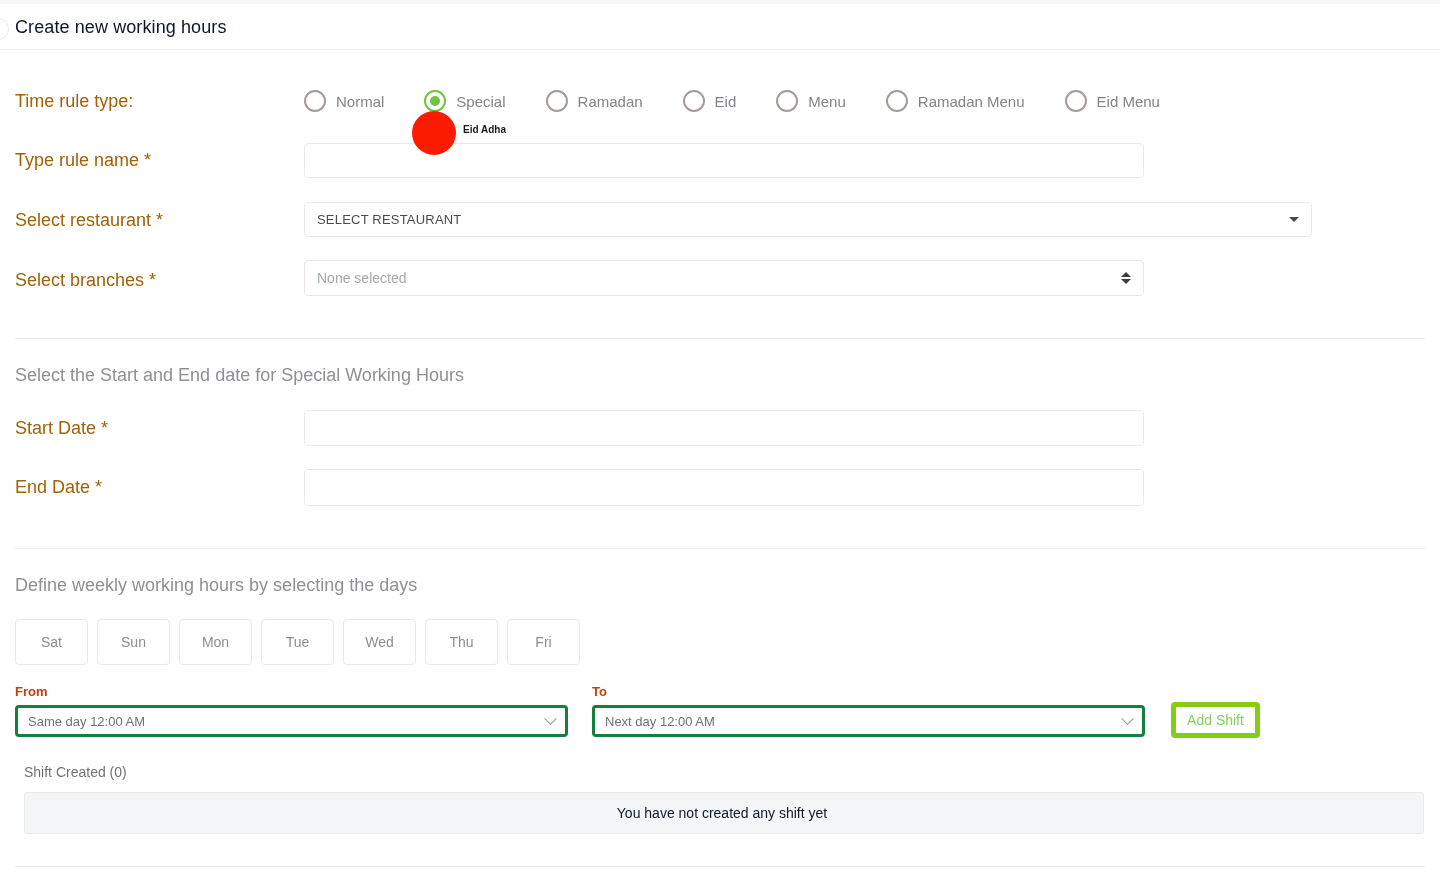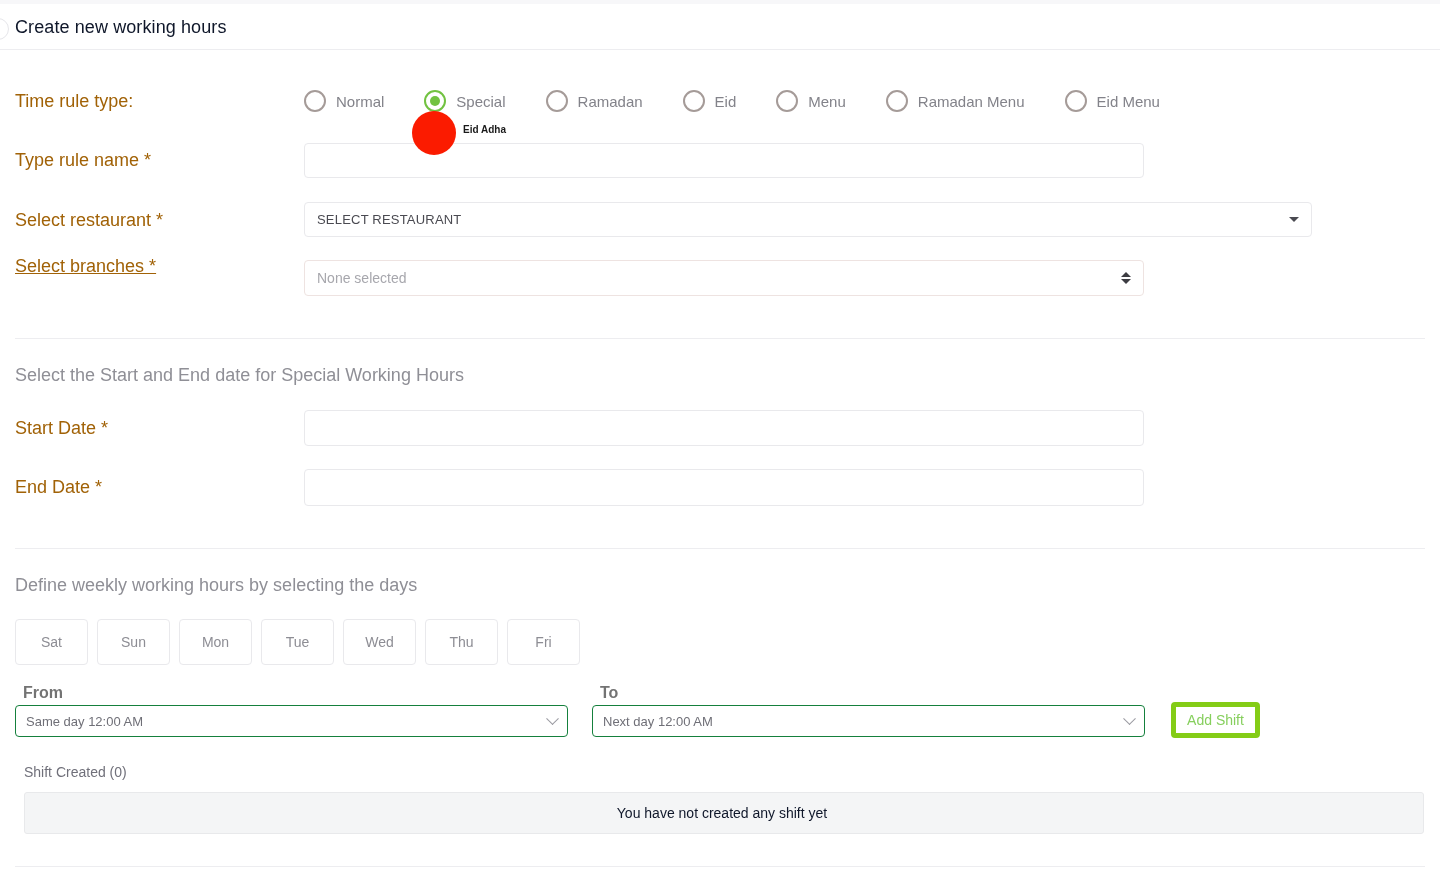--- a/index.html
+++ b/index.html
@@ -232,30 +232,29 @@
     font-size: 14px;
     color: #8d8d94;
     background: #ffffff;
     cursor: pointer;
   }
   .day-chip:last-child { margin-right: 0; }
 
   
   .field-caption {
     position: absolute;
-    font-size: 16px;
+    font-size: 13px;
     font-weight: 700;
-    color: #737373;
-    margin-left: 8px;
+    color: #c2410c;
   }
   .time-select {
     position: absolute;
     height: 32px;
     background: #ffffff;
-    border: 1px solid #15803d;
+    border: 3px solid #15803d;
     border-radius: 4px;
     display: flex;
     align-items: center;
     padding: 0 10px;
     cursor: pointer;
   }
   .time-select .val {
     flex: 1 1 auto;
     font-size: 13px;
     color: #6f6f77;
@@ -364,21 +363,21 @@
 
   <div class="form-label" style="left:15px; top:150px;">Type rule name *</div>
   <input class="text-input" style="left: 304px; top: 143px; width: 840px; height: 35px;" placeholder="">
 
   <div class="form-label" style="left:15px; top:210px;">Select restaurant *</div>
   <div class="select-box" style="left:304px; top:202px; width:1008px; height:35px;">
     <span class="select-value">SELECT RESTAURANT</span>
     <span class="chev-down"></span>
   </div>
 
-  <div class="form-label" style="left:15px; top:256px;text-decoration:underline;">Select branches *</div>
+  <div class="form-label" style="left:15px; top:270px;">Select branches *</div>
   <div class="select-box" style="left:304px; top:260px; width:840px; height:36px; border-color:#eee3e1;">
     <span class="select-value muted">None selected</span>
     <span class="spinner-arrows">
       <span class="up"></span>
         <span class="dn"></span>
     </span>
   </div>
 
   <div class="divider" style="top:338px;"></div>
 

